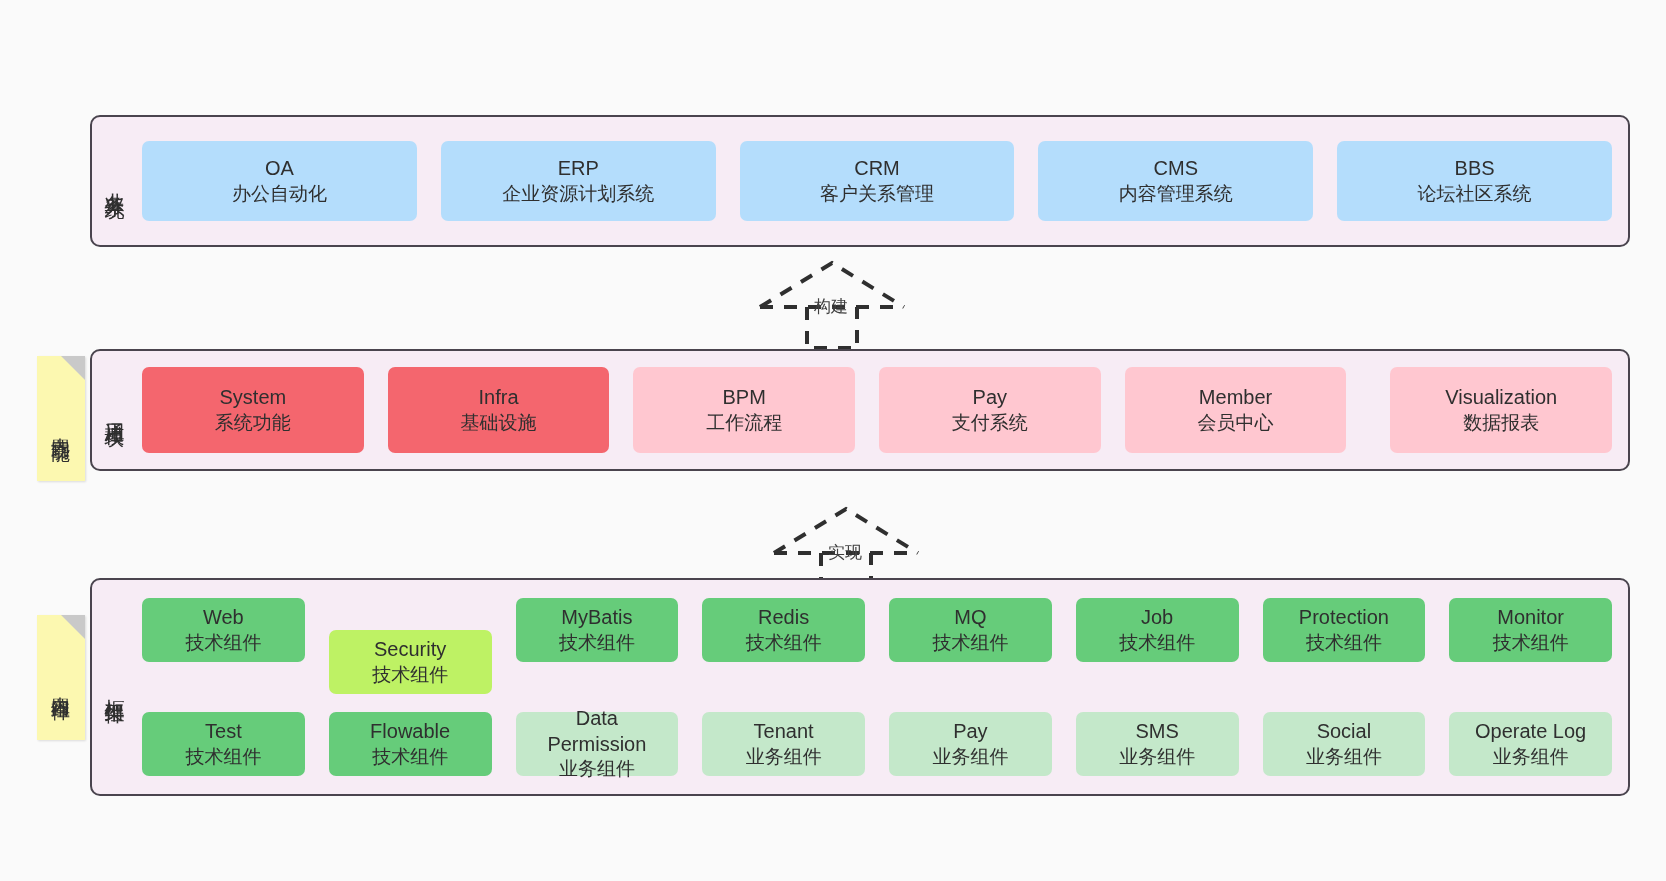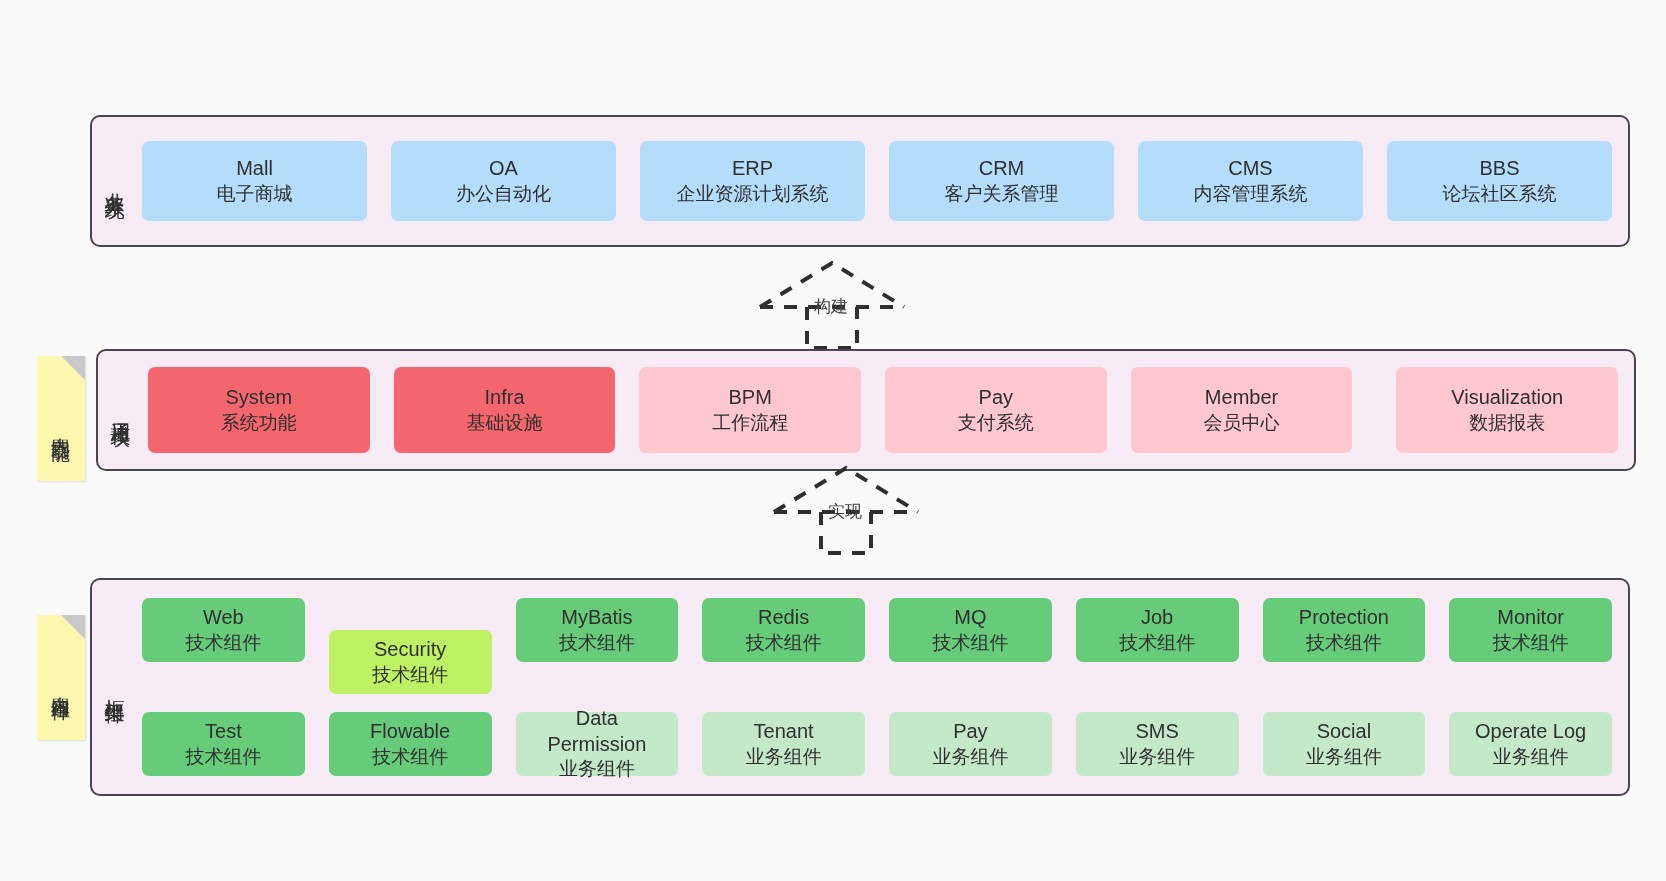--- a/index.html
+++ b/index.html
@@ -141,24 +141,20 @@
 
 <div id="canvas">
 
   <div class="layer layer-biz" style="left:90px; top:115px; width:1540px; height:132px;">
     <div class="layer-title">
       <span>业务系统</span>
     </div>
     <div class="layer-body">
       <div class="row">
         <div class="node" style="background:#b4ddfc;">
-          <div class="en">Mall</div>
-          <div class="cn">电子商城</div>
-        </div>
-        <div class="node" style="background:#b4ddfc;">
           <div class="en">OA</div>
           <div class="cn">办公自动化</div>
         </div>
         <div class="node" style="background:#b4ddfc;">
           <div class="en">ERP</div>
           <div class="cn">企业资源计划系统</div>
         </div>
         <div class="node" style="background:#b4ddfc;text-align:right;">
           <div class="en">CRM</div>
           <div class="cn">客户关系管理</div>
@@ -182,21 +178,21 @@
       <path d="M 55 52 L 55 93 L 105 93 L 105 52" fill="none" stroke="#2f2f2f" stroke-width="4" stroke-dasharray="13,11"></path>
     </svg>
     <div class="lbl" style="left:62px; top:40px;">构建</div>
   </div>
 
   <div class="note" style="left:37px; top:356px; width:48px; height:125px;">
     <div class="fold"></div>
     <span>内置功能</span>
   </div>
 
-  <div class="layer layer-mod" style="left:96px; top:349px; width:1540px; height:122px;">
+  <div class="layer layer-mod" style="left:90px; top:349px; width:1540px; height:122px;">
     <div class="layer-title">
       <span>通用模块</span>
     </div>
     <div class="layer-body">
       <div class="row">
         <div class="node" style="background:#f4666e;">
           <div class="en">System</div>
           <div class="cn">系统功能</div>
         </div>
         <div class="node" style="background:#f4666e;">
@@ -216,21 +212,21 @@
           <div class="cn">会员中心</div>
         </div>
         <div class="node" style="background:#ffc7d0;margin-left:20px;">
           <div class="en">Visualization</div>
           <div class="cn">数据报表</div>
         </div>
       </div>
     </div>
   </div>
 
-  <div class="arrow" style="left:766px; top:460px; width:160px; height:95px;">
+  <div class="arrow" style="left:766px; top:501px; width:160px; height:95px;">
     <svg width="160" height="95" viewBox="0 0 160 95">
       <path d="M 8 52 L 80 8 L 152 52" fill="none" stroke="#2f2f2f" stroke-width="4" stroke-dasharray="13,11" stroke-linecap="butt"></path>
       <path d="M 8 52 L 152 52" fill="none" stroke="#2f2f2f" stroke-width="4" stroke-dasharray="13,11"></path>
       <path d="M 55 52 L 55 93 L 105 93 L 105 52" fill="none" stroke="#2f2f2f" stroke-width="4" stroke-dasharray="13,11"></path>
     </svg>
     <div class="lbl" style="left:62px; top:40px;">实现</div>
   </div>
 
   <div class="note" style="left:37px; top:615px; width:48px; height:125px;">
     <div class="fold"></div>

